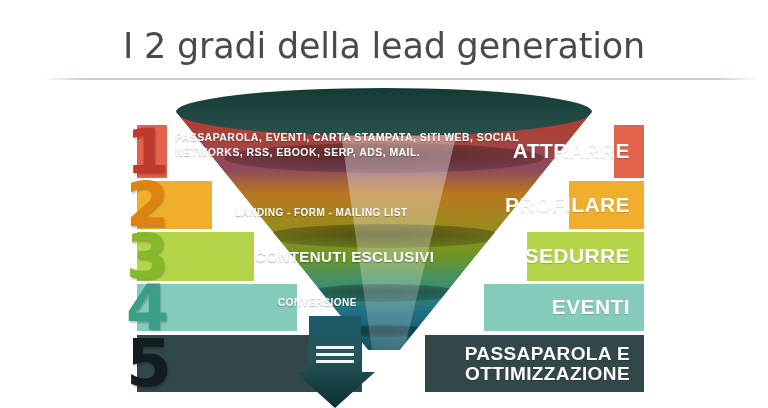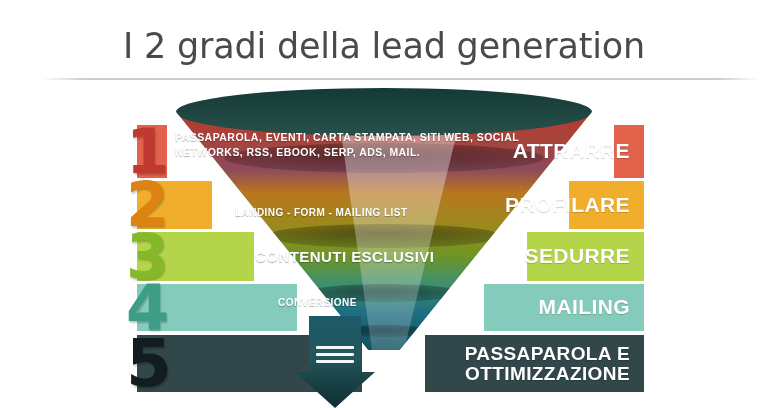--- a/index.html
+++ b/index.html
@@ -187,21 +187,21 @@
     <div class="seg l" style="background: rgb(180, 212, 74); width: 117px;"></div>
     <div class="seg r" style="background: rgb(180, 212, 74); left: 390px; right: 0px;"></div>
     <div class="stepnum" style="color: rgb(134, 185, 42);">3</div>
     <div class="caption">SEDURRE</div>
   </div>
 
   <div class="band" id="band4">
     <div class="seg l" style="background: rgb(133, 203, 187); width: 160px;"></div>
     <div class="seg r" style="background: rgb(133, 203, 187); left: 347px; right: 0px;"></div>
     <div class="stepnum" style="color: rgb(60, 158, 135);">4</div>
-    <div class="caption">MAILING</div>
+    <div class="caption">EVENTI</div>
   </div>
 
   <div class="band" id="band5" style="left: 137px; width: 507px;">
     <div class="seg l" style="background: rgb(49, 71, 74); width: 225px;"></div>
     <div class="seg r" style="background: rgb(49, 71, 74); left: 288px; right: 0px;"></div>
     <div class="stepnum" style="color: rgb(18, 29, 31);">5</div>
     <div class="caption">PASSAPAROLA E
 OTTIMIZZAZIONE</div>
   </div>
 

